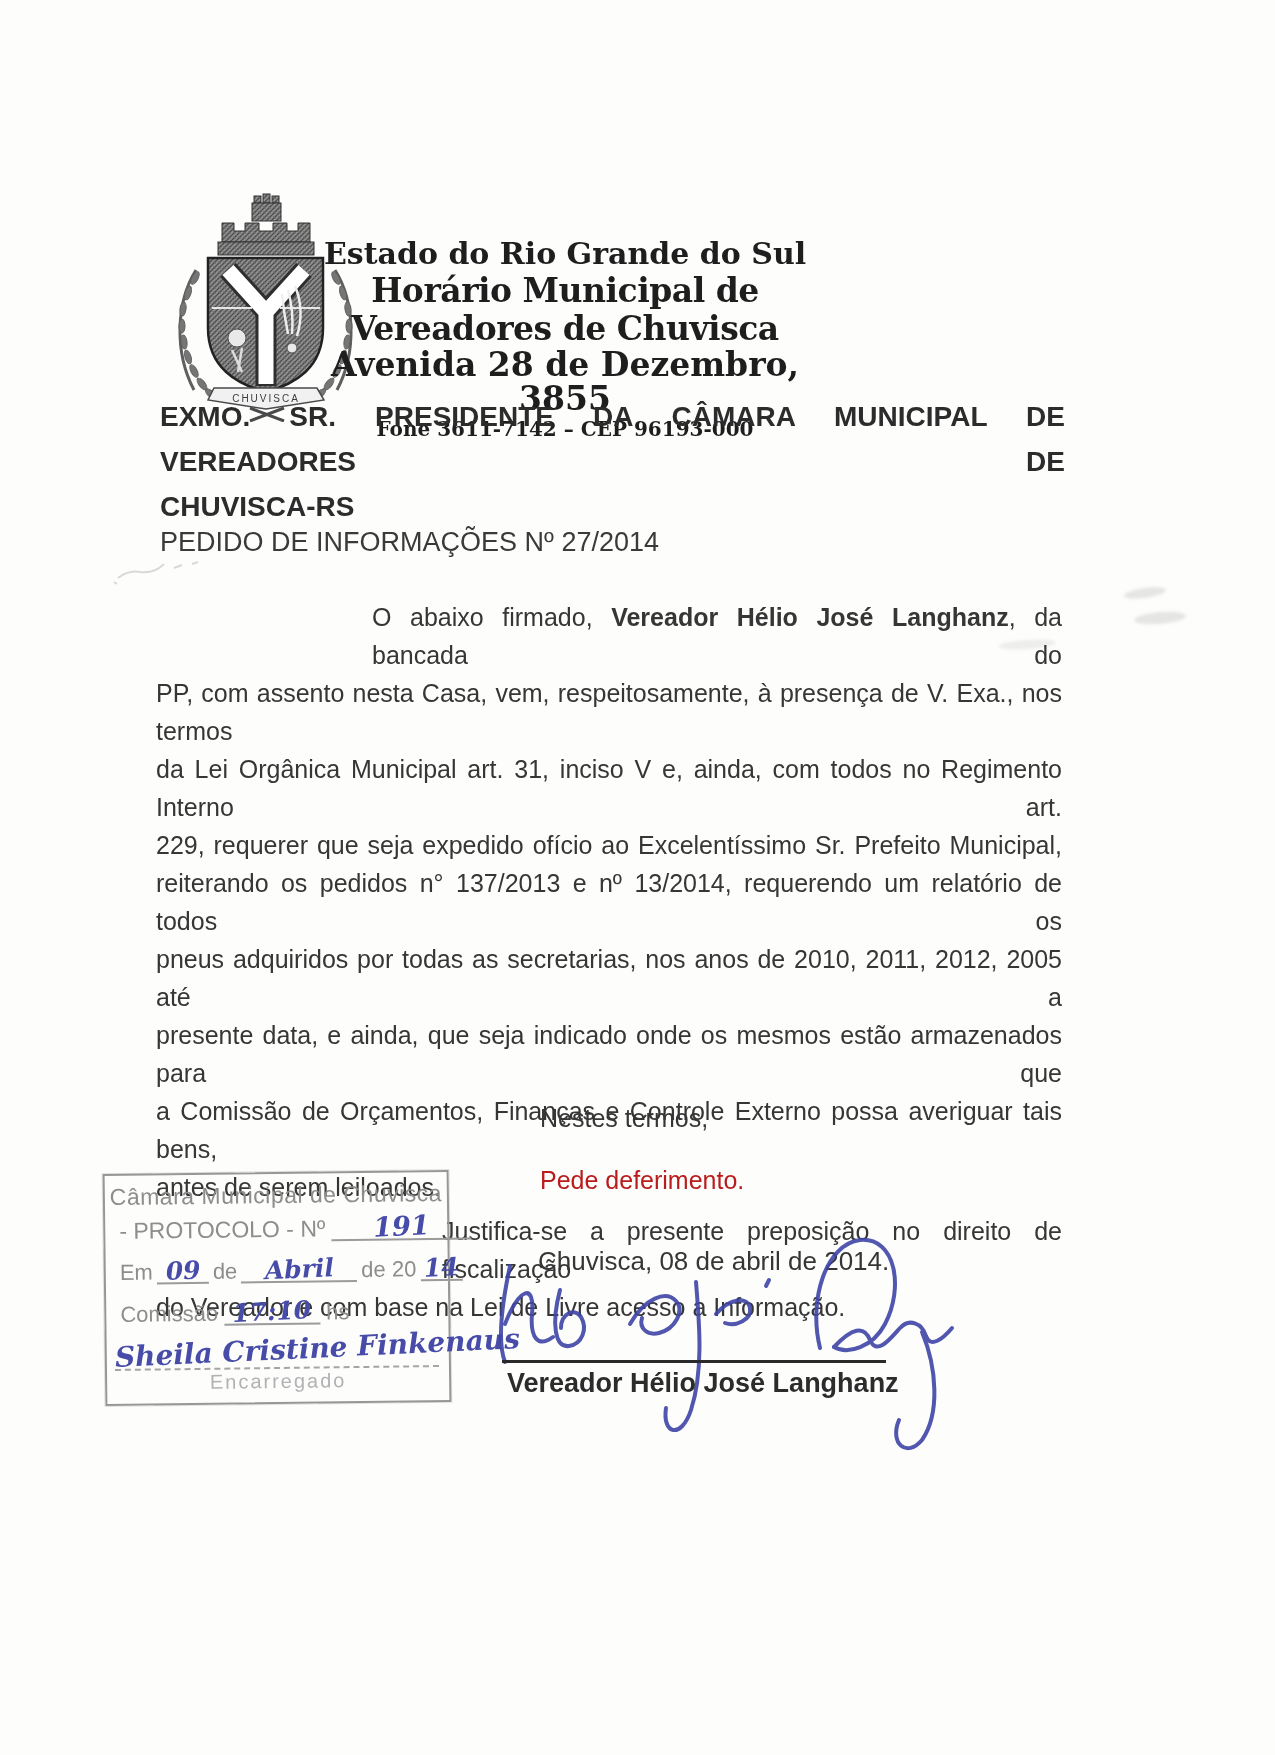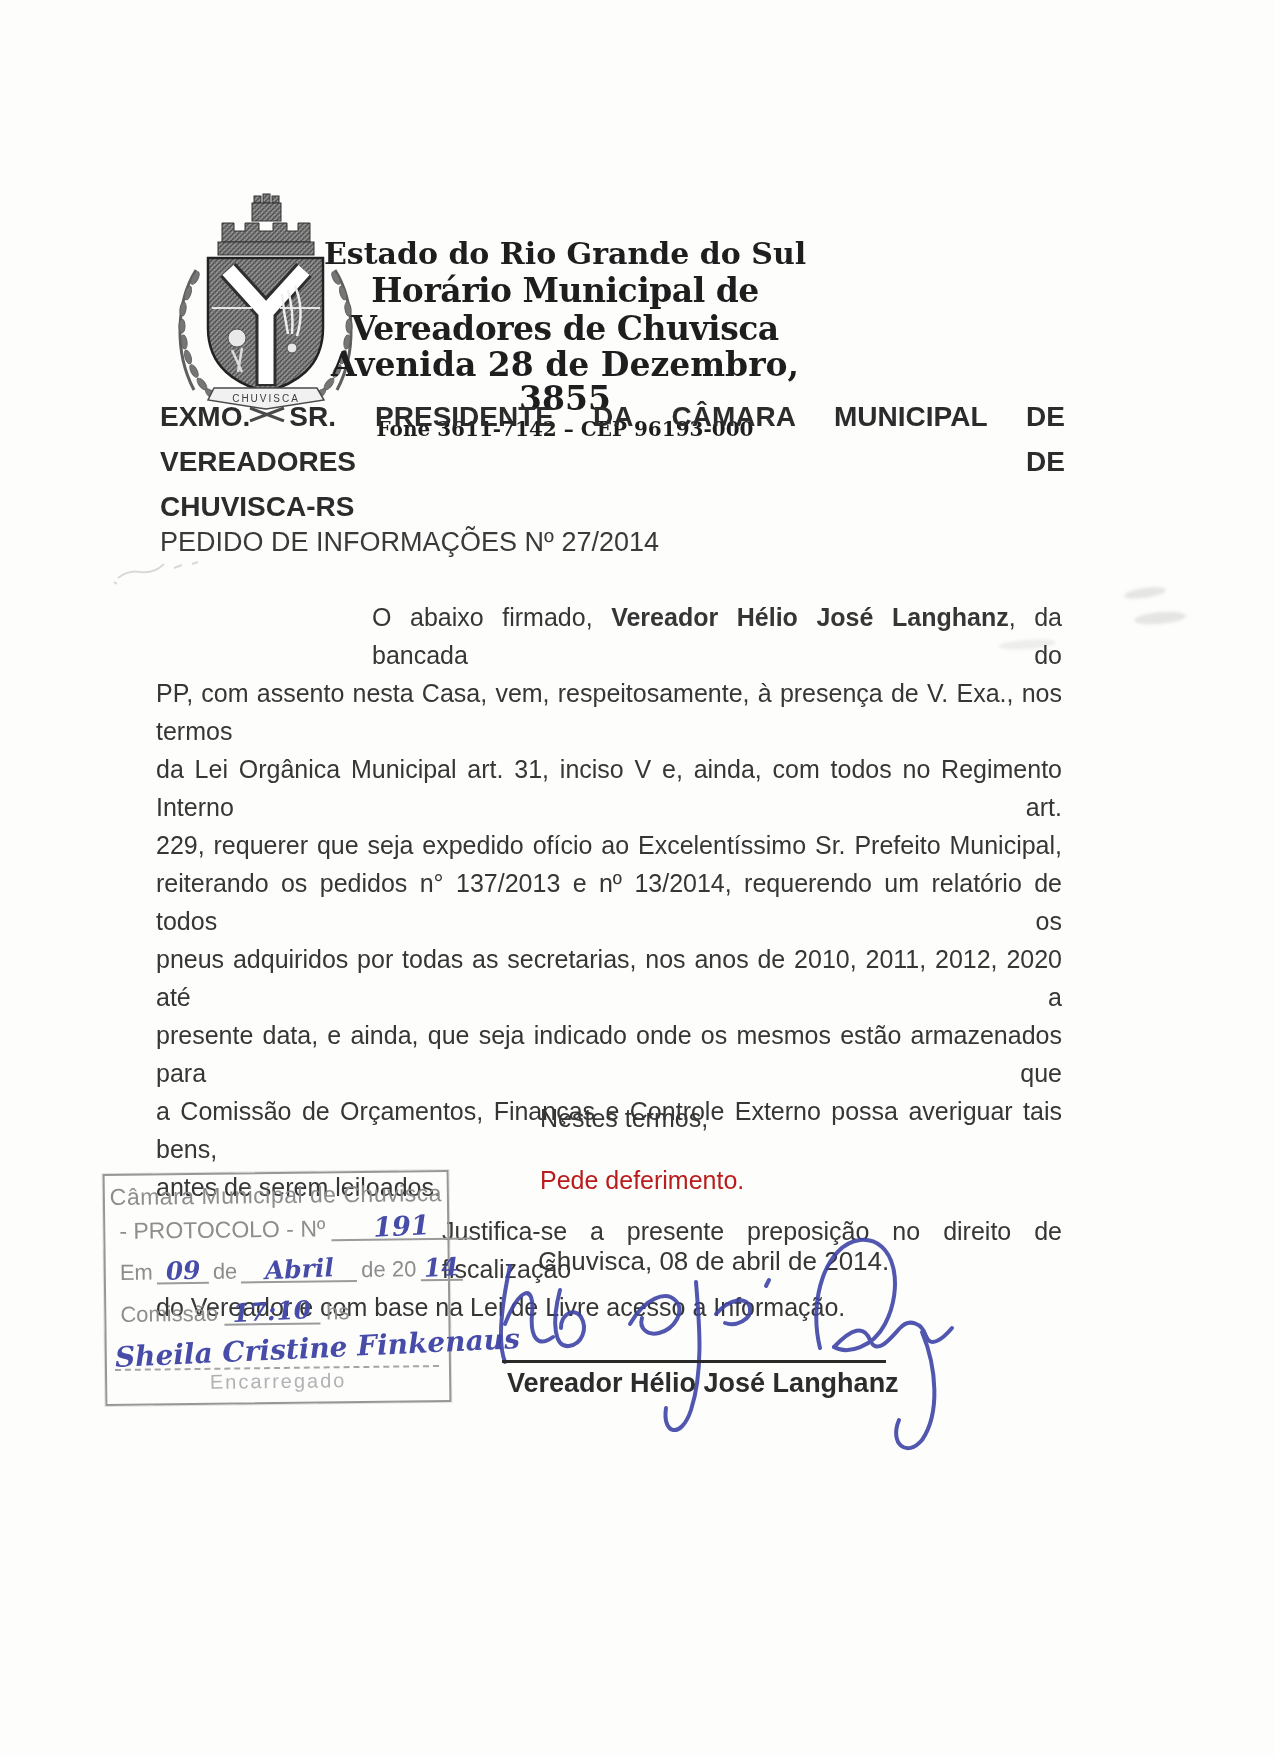--- a/index.html
+++ b/index.html
@@ -157,21 +157,21 @@
   <div class="smudge" style="left:1124px;top:588px;width:42px;height:10px;transform:rotate(-8deg);"></div>
   <div class="smudge" style="left:1134px;top:612px;width:52px;height:12px;transform:rotate(-5deg);"></div>
   <div class="smudge" style="left:998px;top:640px;width:58px;height:9px;transform:rotate(-4deg);opacity:.3;"></div>
 
   <div class="abs bodytxt">
     <div class="bl ind1"><span>O abaixo firmado, </span><span class="bold">Vereador Hélio José Langhanz</span><span>, da bancada do</span></div>
     <div class="bl">PP, com assento nesta Casa, vem, respeitosamente, à presença de V. Exa., nos termos</div>
     <div class="bl">da Lei Orgânica Municipal art. 31, inciso V e, ainda, com todos no Regimento Interno art.</div>
     <div class="bl">229, requerer que seja expedido ofício ao Excelentíssimo Sr. Prefeito Municipal,</div>
     <div class="bl">reiterando os pedidos n° 137/2013 e nº 13/2014, requerendo um relatório de todos os</div>
-    <div class="bl">pneus adquiridos por todas as secretarias, nos anos de 2010, 2011, 2012, 2020 até a</div>
+    <div class="bl">pneus adquiridos por todas as secretarias, nos anos de 2010, 2011, 2012, 2005 até a</div>
     <div class="bl">presente data, e ainda, que seja indicado onde os mesmos estão armazenados para que</div>
     <div class="bl">a Comissão de Orçamentos, Finanças e Controle Externo possa averiguar tais bens,</div>
     <div class="bl last">antes de serem leiloados.</div>
     <div class="gap"></div>
     <div class="bl ind2">Justifica-se a presente preposição no direito de fiscalização</div>
     <div class="bl last">do Vereador e com base na Lei de Livre acesso a Informação.</div>
   </div>
 
   <div class="abs closing-terms">Nestes termos,</div>
   <div class="abs closing-request">Pede deferimento.</div>

